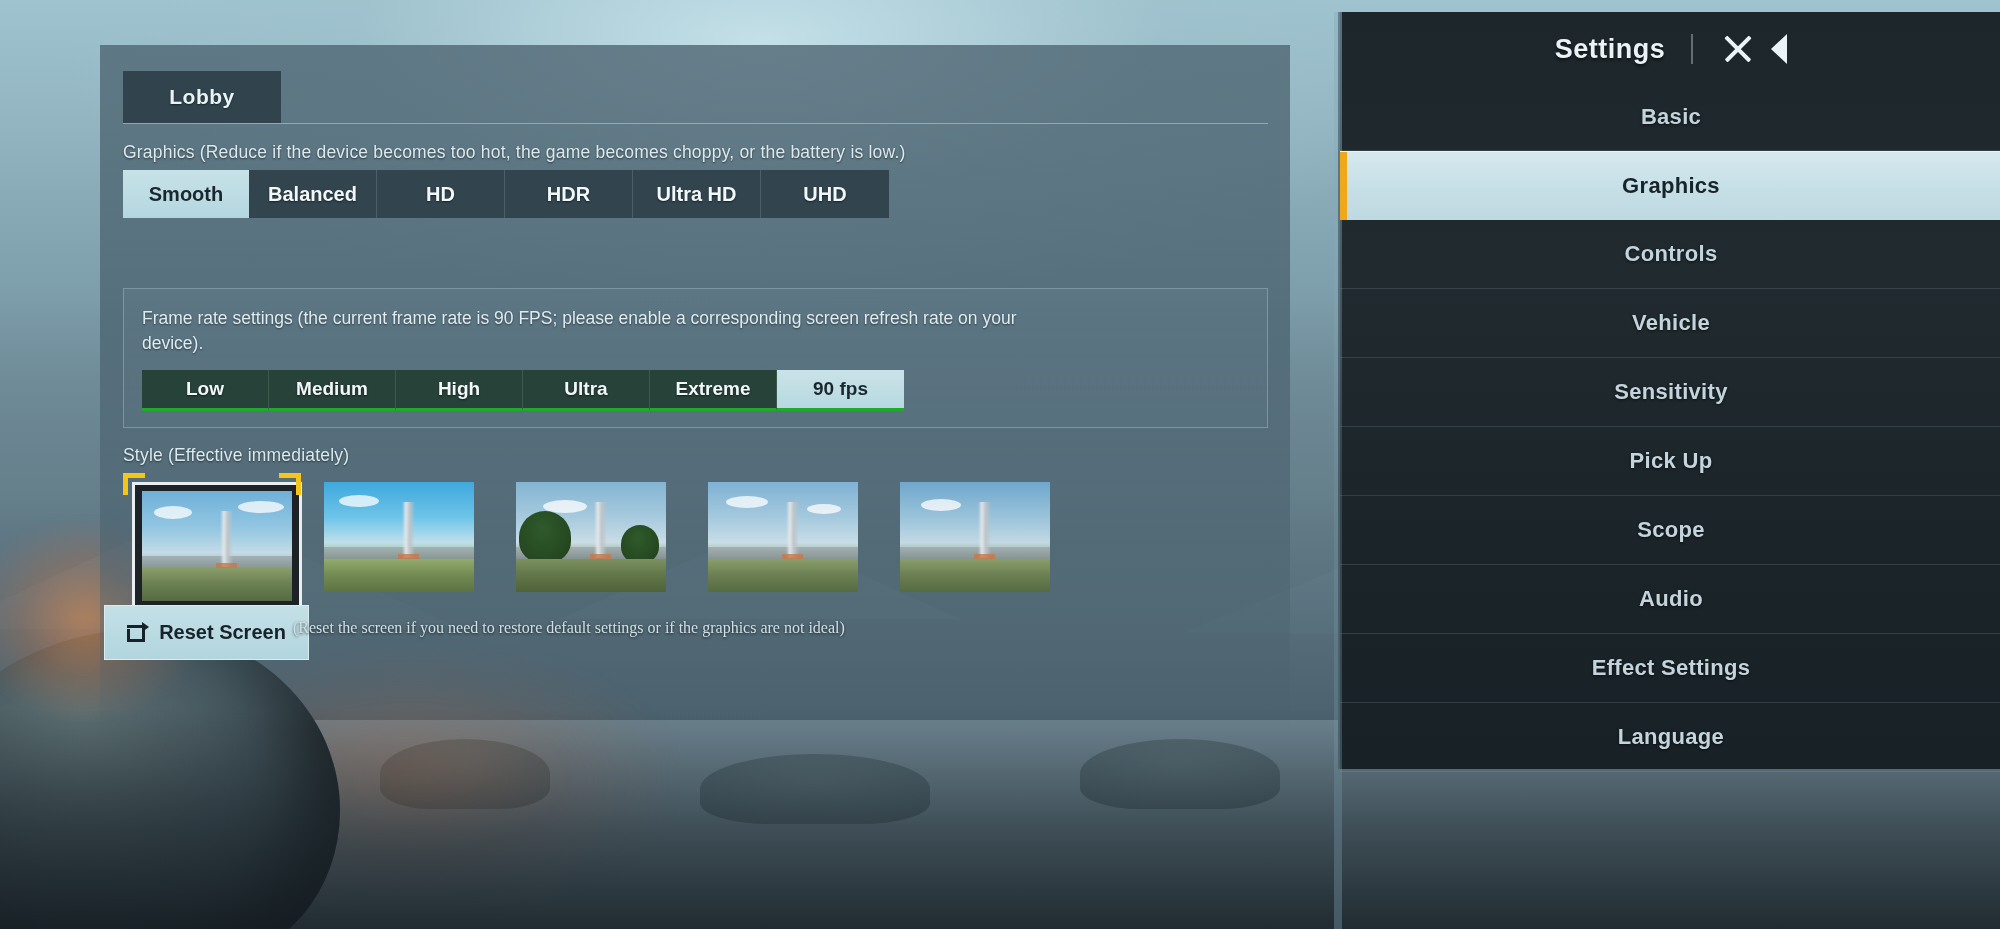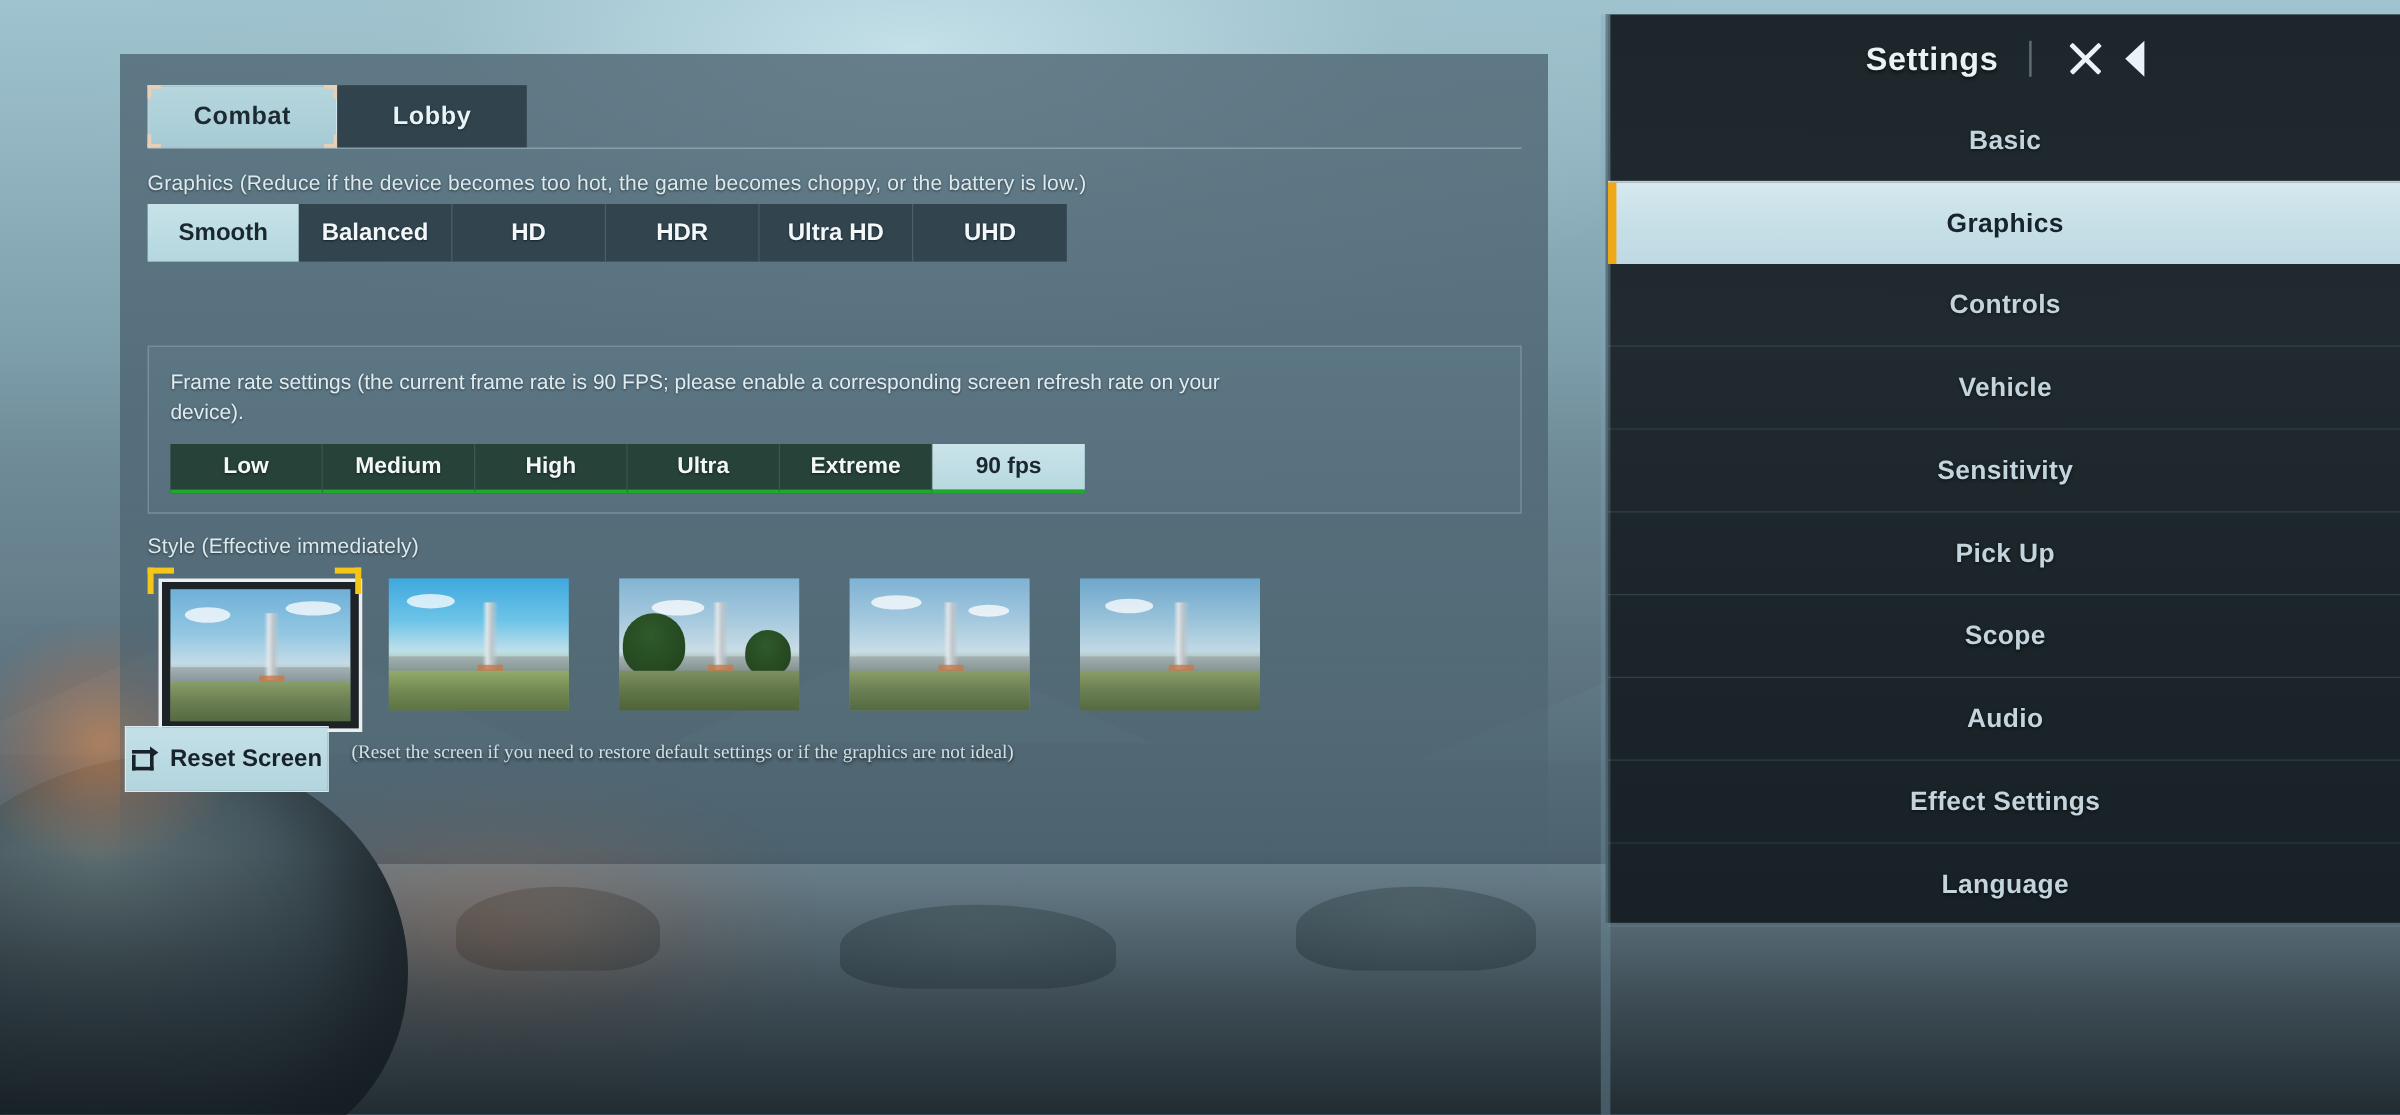--- a/index.html
+++ b/index.html
@@ -178,21 +178,21 @@
     position:absolute; left:0; bottom:0; width:100%; height:30%;
     background:linear-gradient(180deg,#8a9e6a 0%, #6d8154 45%, #566a42 100%);
   }
   .ridge {
     position:absolute; left:0; bottom:28%; width:100%; height:13%;
     background:linear-gradient(180deg, rgba(160,170,175,.85) 0%, rgba(128,140,146,.8) 100%);
   }
 
   
   #reset-btn {
-    position:absolute; left:4px; top:560px; width:170px; height:55px;
+    position:absolute; left:4px; top:560px; width:205px; height:55px;
     background:linear-gradient(180deg,#c4e0e7 0%, #b2d5de 100%);
     display:flex; align-items:center; justify-content:center; gap:10px;
     color:#17222a; font-size:20px; font-weight:700;
     border:1px solid #d8ecf1;
   }
   #reset-hint {
     position:absolute; left:193px; top:574px;
     color:#cfe0e6; font-size:16px; text-shadow:0 1px 3px rgba(0,0,0,.7);font-family:Liberation Serif, serif;
   }
   .reset-icon { width:22px; height:18px; position:relative; }
@@ -274,27 +274,20 @@
   <div class="veg v3"></div>
   <div class="glow-orange2"></div>
   <div class="rock-left"></div>
   <div class="glow-orange"></div>
   <div class="dark-bottom"></div>
 </div>
 
 <div id="main-panel">
 
   <div class="tabs">
-    <div class="tab active">
-      <span class="corner c-tl"></span>
-      <span class="corner c-tr"></span>
-      <span class="corner c-bl"></span>
-      <span class="corner c-br"></span>
-      <span>Combat</span>
-    </div>
     <div class="tab">
       <span>Lobby</span>
     </div>
   </div>
   <div class="tab-underline"></div>
 
   <div class="sec-label" id="graphics-label">Graphics (Reduce if the device becomes too hot, the game becomes choppy, or the battery is low.)</div>
 
   <div class="seg-row" id="quality-row">
     <div class="seg active">

